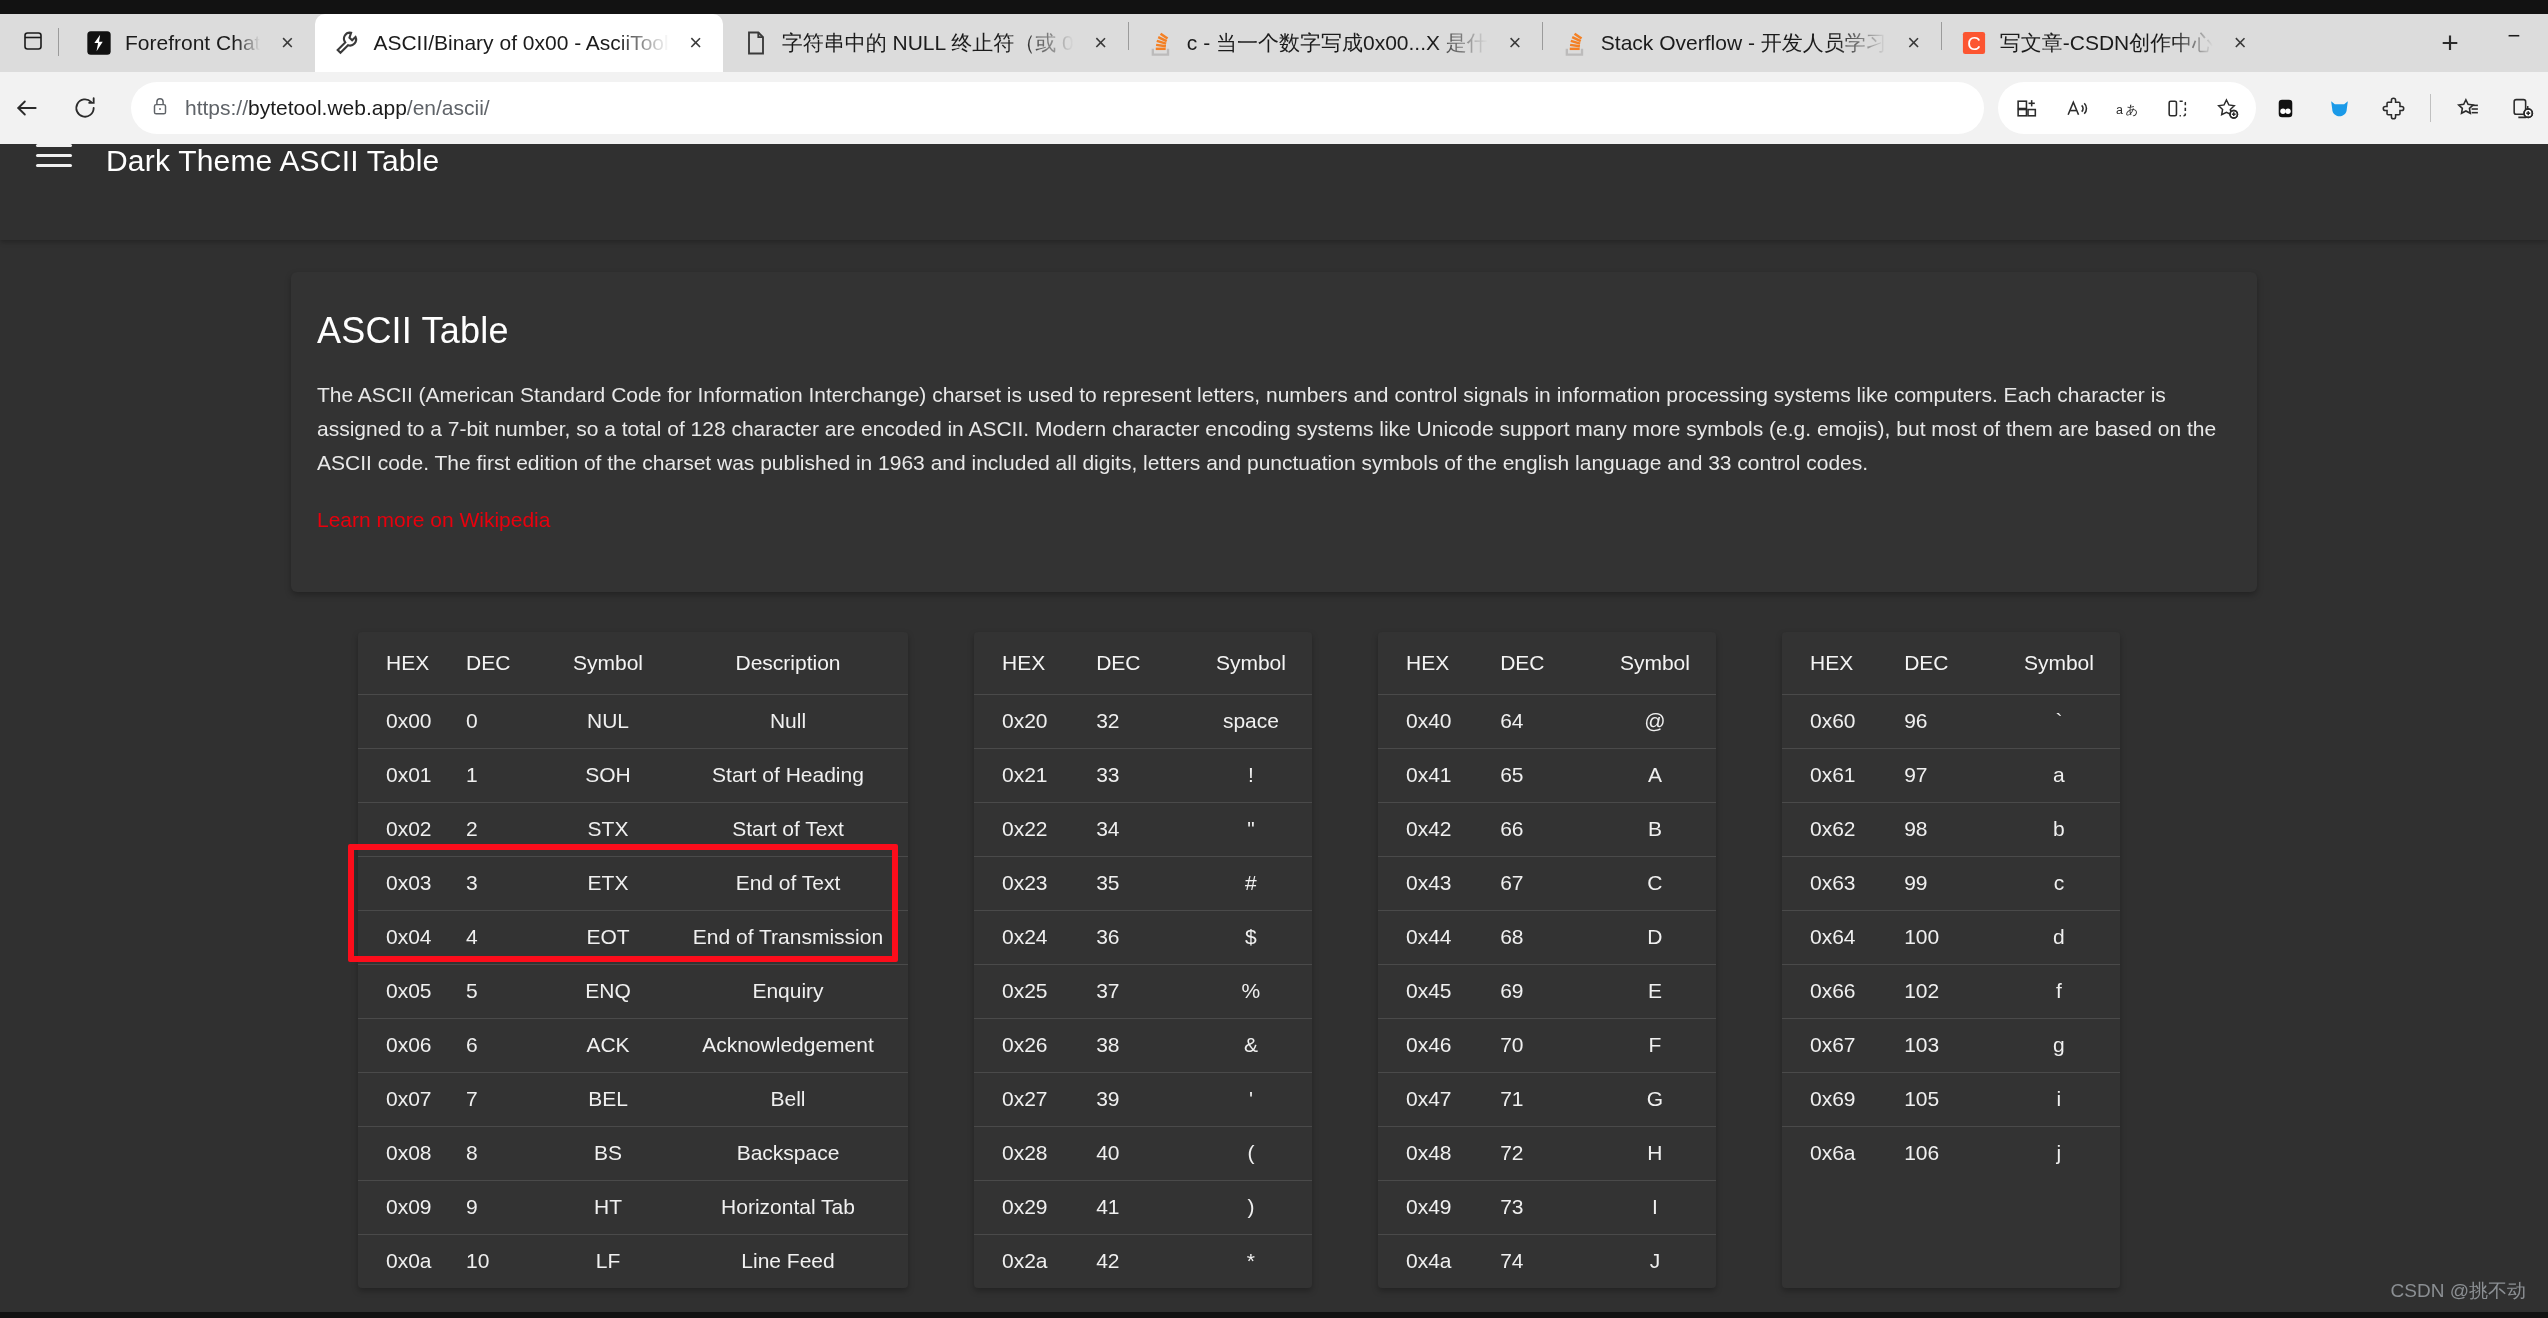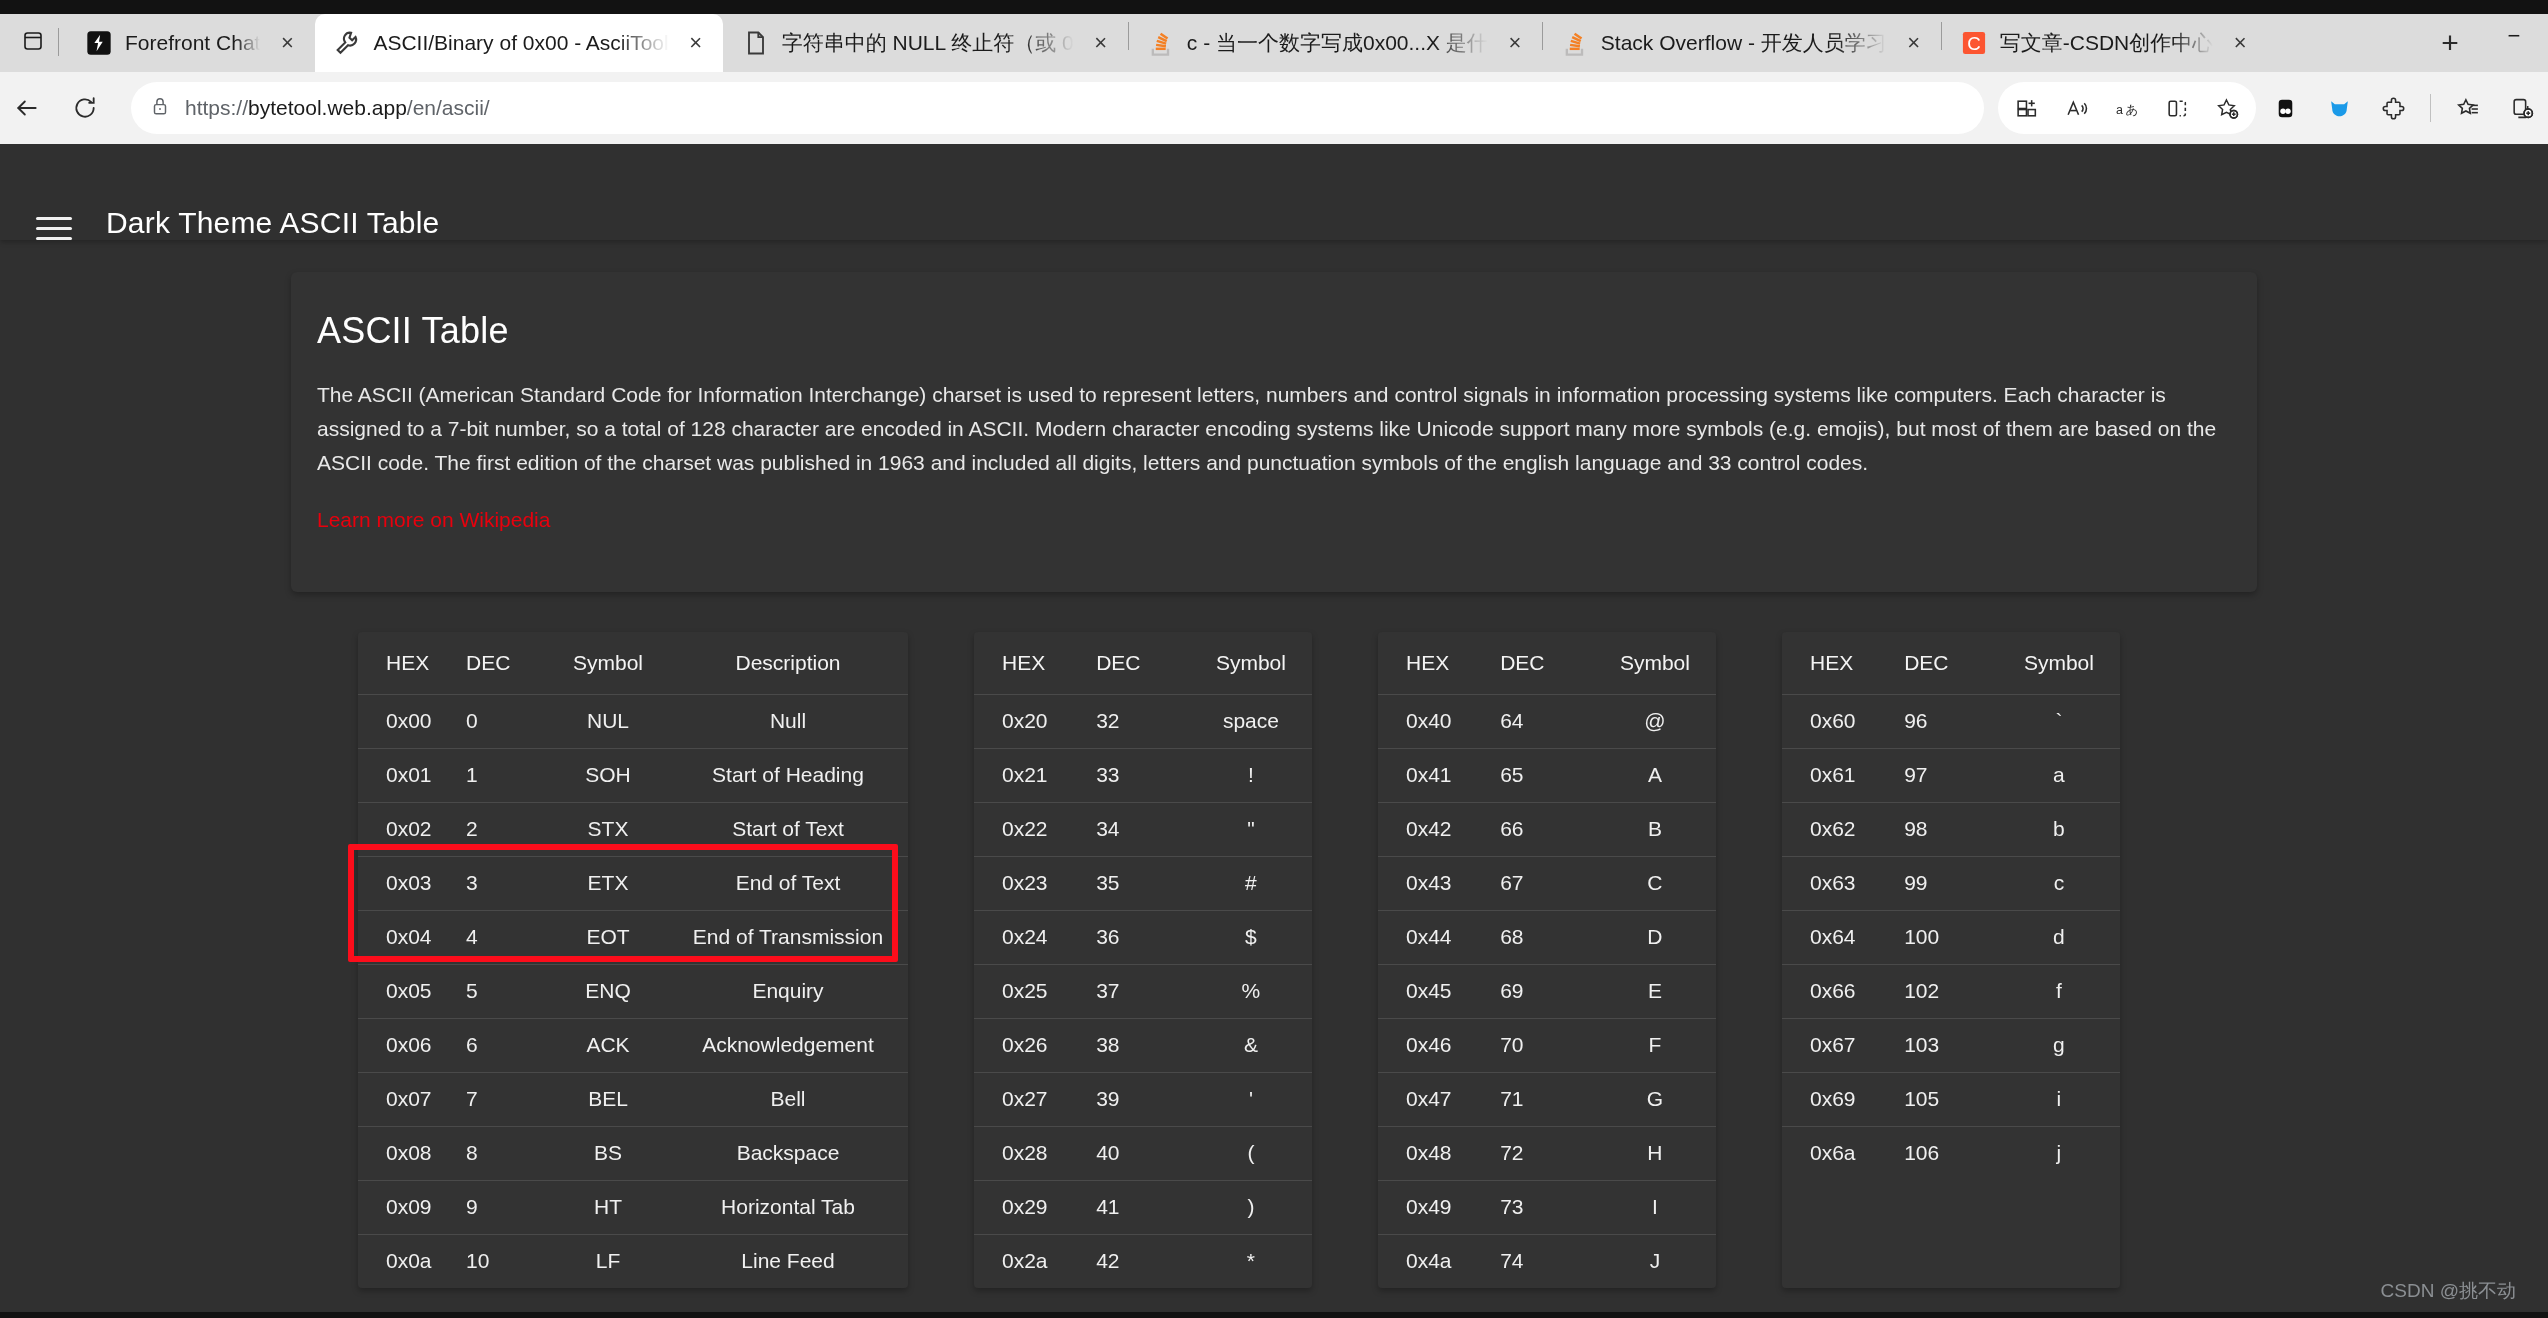--- a/index.html
+++ b/index.html
@@ -128,21 +128,21 @@
 
   
   .page {
     position:absolute; left:0; right:0; top:144px; bottom:0;
     background:#303030;
     overflow:hidden;
   }
   .appbar {
     height: 96px;
     background:#303030;
-    display:flex; align-items:flex-end;
+    display:flex; align-items:flex-start;
     padding-left: 36px;
     gap: 34px;
     box-shadow: 0 2px 5px rgba(0,0,0,.25);
   }
   .hamburger { width:36px; display:flex; flex-direction:column; gap:7px; }
   .hamburger span { display:block; height:3px; background:#f1f1f1; border-radius:2px;}
   .appbar-title { color:#ffffff; font-size: 30px; letter-spacing: .2px;}
 
   .content { padding: 0 0 0 0; }
 
@@ -210,21 +210,21 @@
     width: 550px;
     height: 118px;
     border: 6px solid #fc0d1b;
     border-radius: 2px;
     pointer-events:none;
     z-index: 30;
   }
 
   .watermark {
     position:absolute;
-    right: 32px;
+    right: 22px;
     bottom: 14px;
     color:#8b8f93;
     font-size: 19px;
     z-index: 25;
   }
   .bottom-strip{
     position:absolute;left:0;right:0;bottom:0;height:6px;background:#121212;z-index:40;
   }
 </style>
 </head>

